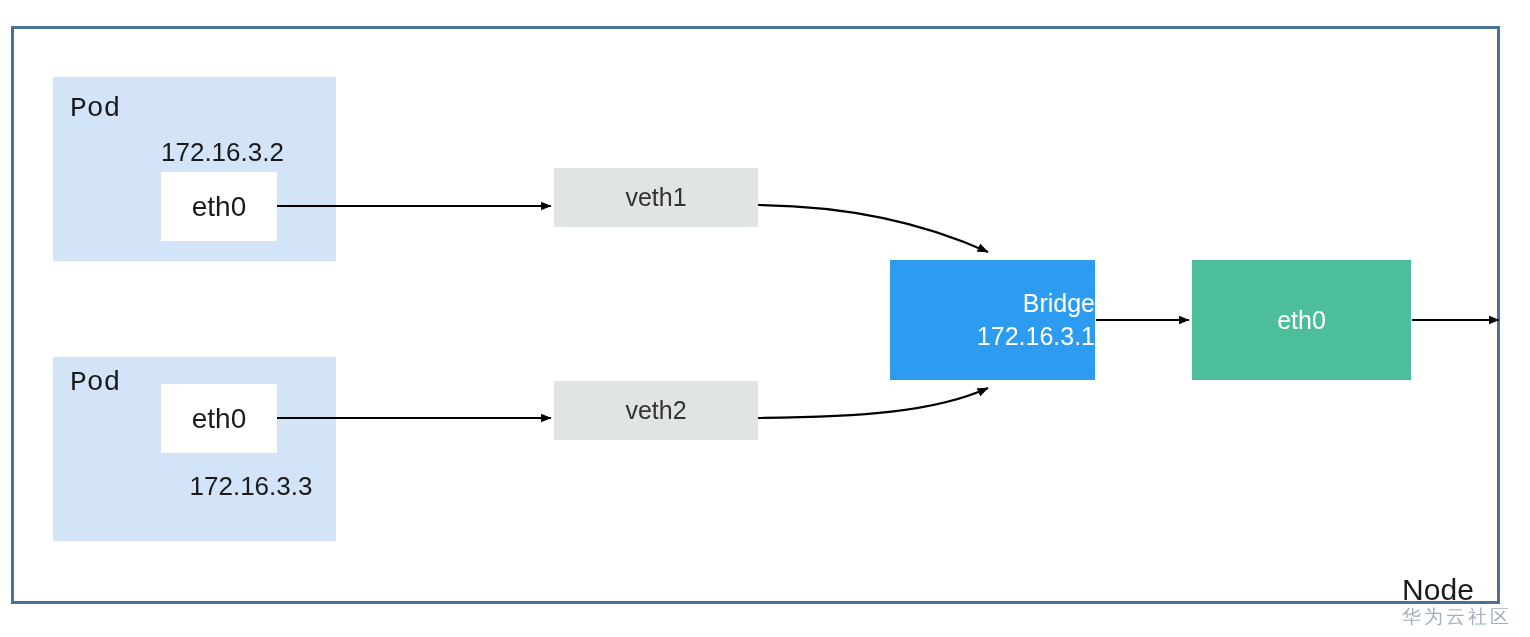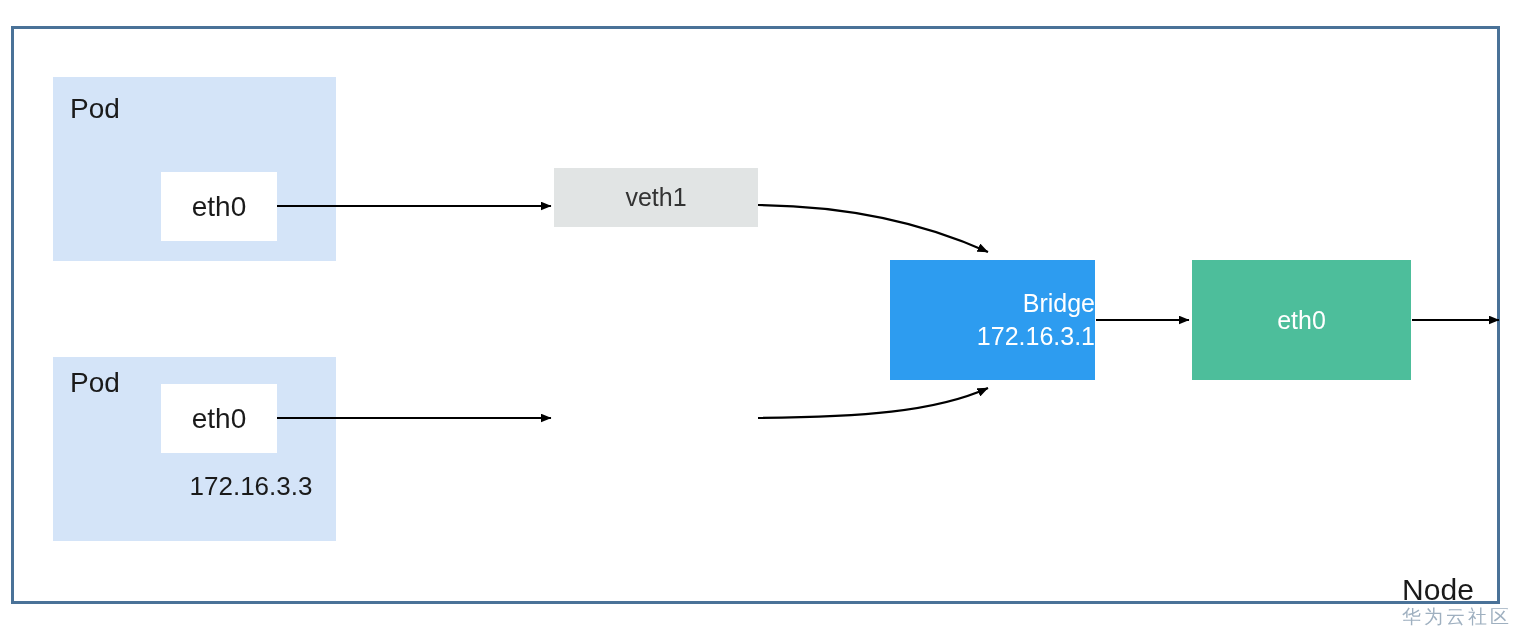--- a/index.html
+++ b/index.html
@@ -49,20 +49,21 @@
   }
   #pod-1 { left: 53px;  top: 77px;  width: 283px; height: 184px; }
   #pod-2 { left: 53px;  top: 357px; width: 283px; height: 184px; }
 
   .pod-title {
     position: absolute;
     left: 17px;
     font-size: 28px;
     color: #1a1a1a;
     white-space: nowrap;
+    font-family: Liberation Mono, monospace;
   }
   #pod-1 .pod-title { top: 16px; }
   #pod-2 .pod-title { top: 10px; }
 
   .pod-ip {
     position: absolute;
     left: 108px;
     width: 180px;
     text-align: left;
     font-size: 26px;
@@ -162,30 +163,32 @@
 </head>
 <body>
 
 <div id="stage">
 
   <div id="node-boundary"></div>
   <div id="node-label">Node</div>
 
   <div class="pod" id="pod-1">
     <div class="pod-title">Pod</div>
+    <div class="pod-ip">172.16.3.2</div>
     <div class="pod-eth">eth0</div>
   </div>
 
   <div class="pod" id="pod-2">
     <div class="pod-title">Pod</div>
     <div class="pod-eth">eth0</div>
     <div class="pod-ip">172.16.3.3</div>
   </div>
 
   <div class="veth" id="veth-1">veth1</div>
+  <div class="veth" id="veth-2">veth2</div>
 
   <div id="bridge-box">
     <div>Bridge</div>
     <div>172.16.3.1</div>
   </div>
 
   <div id="host-eth-box">
     <div>eth0</div>
   </div>
 

